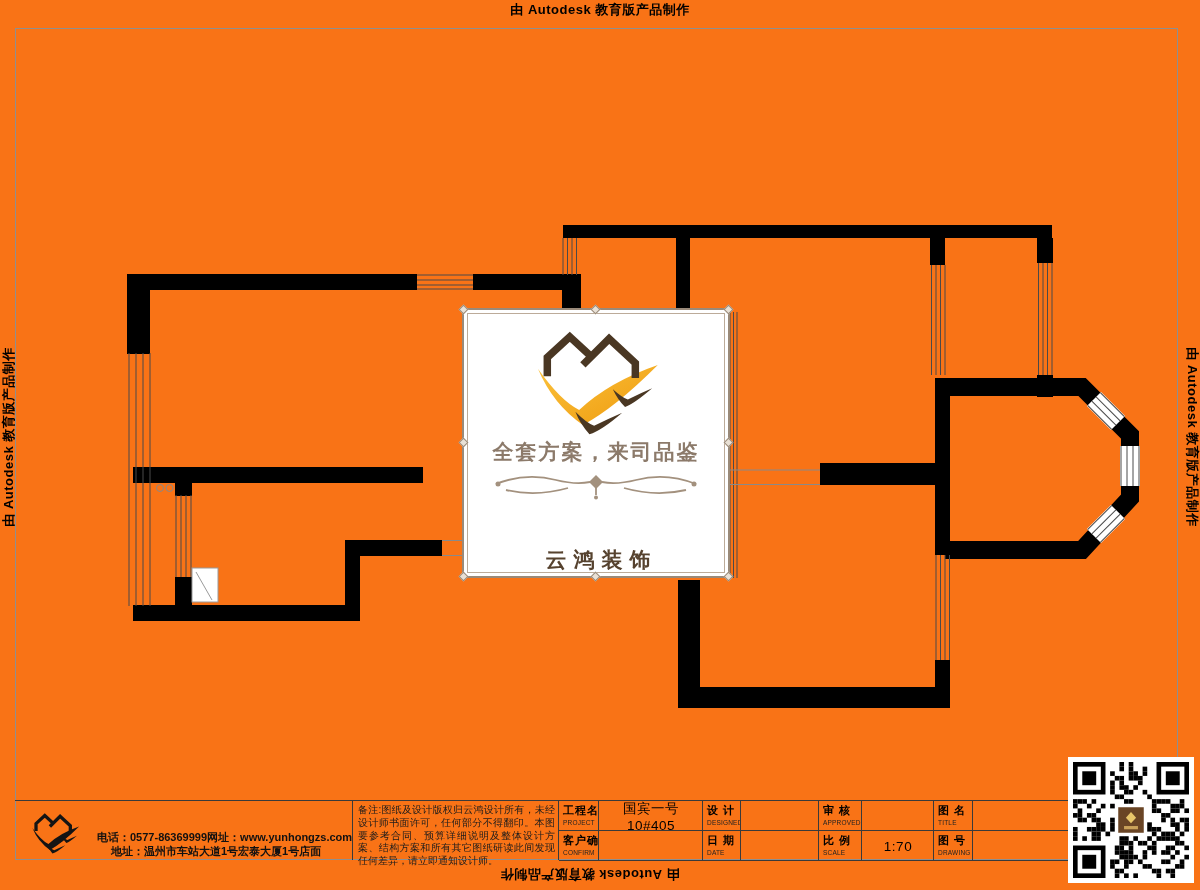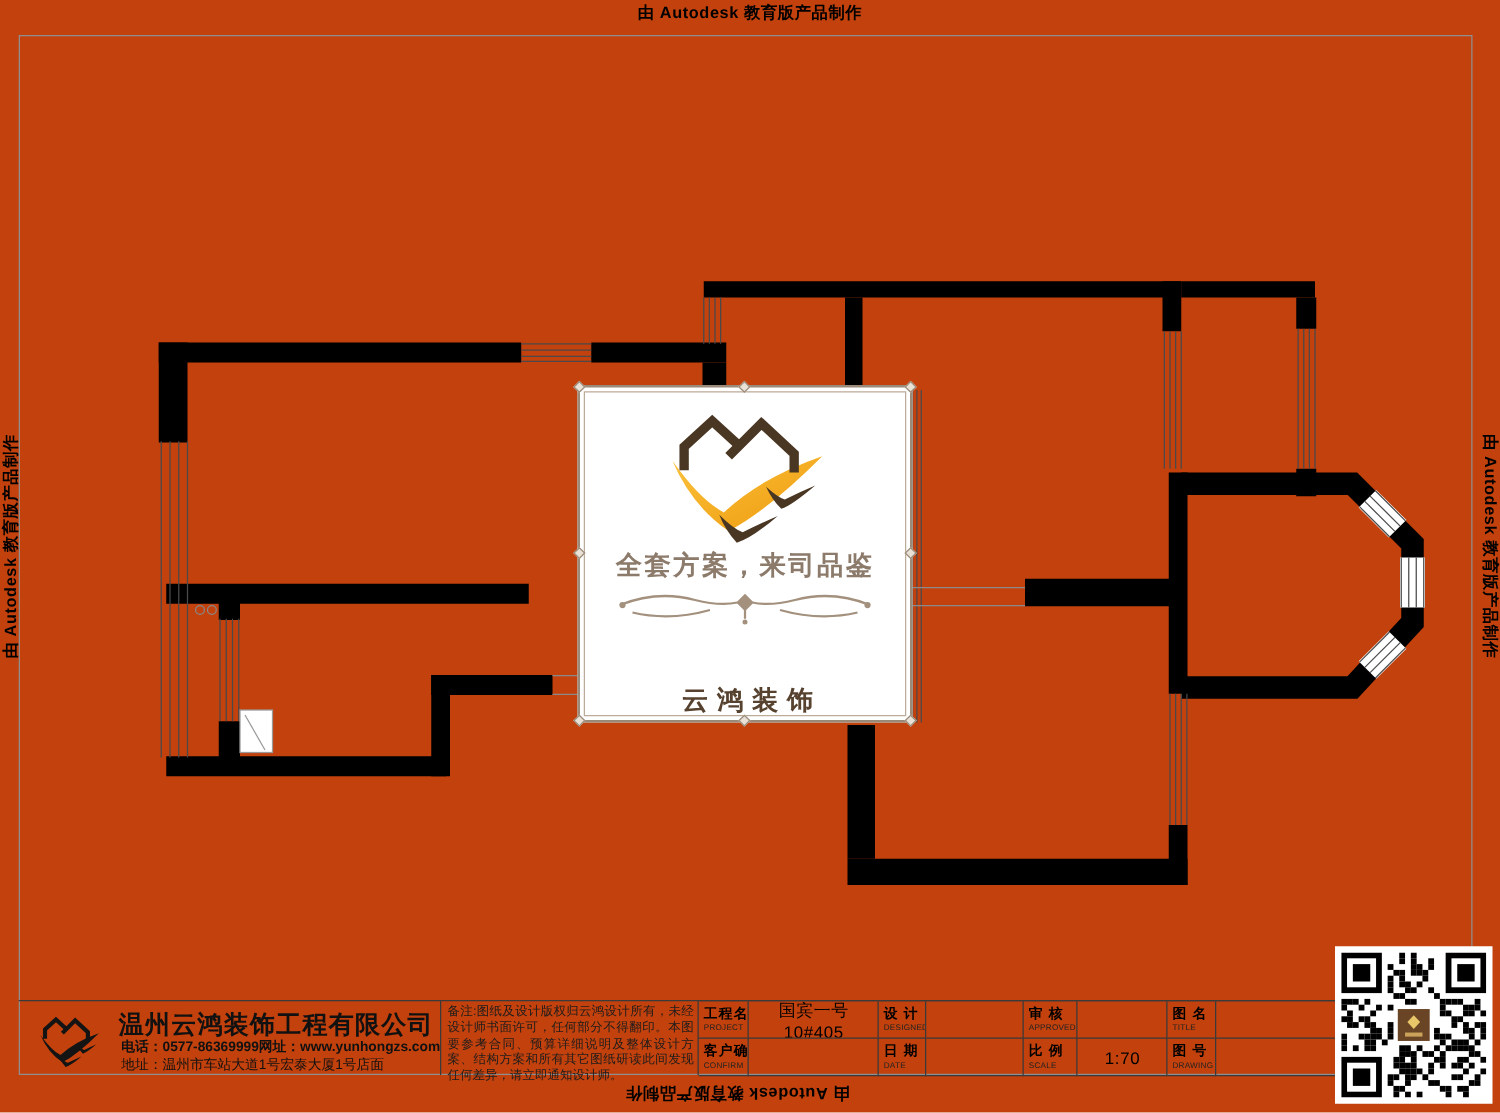--- a/index.html
+++ b/index.html
@@ -1,18 +1,18 @@
 <!DOCTYPE html>
 <html><head>
 <meta charset="utf-8">
 <style>
   * { margin:0; padding:0; box-sizing:border-box; }
   html,body { background:#fff; }
   body { font-family:"Liberation Sans", sans-serif; }
-  #page { position:relative; width:1200px; height:890px; background:#c2410c; overflow:hidden; }
+  #page { position:relative; width:1200px; height:890px; background:#f97316; overflow:hidden; }
 
   .abs { position:absolute; }
 
   
   .edge-text { position:absolute; font-weight:700; font-size:13px; color:#000;
                white-space:nowrap; letter-spacing:.5px; }
   .edge-top    { left:600px; top:10px;  transform:translate(-50%,-50%); }
   .edge-bottom { left:590px; top:874px; transform:translate(-50%,-50%) rotate(180deg); }
   .edge-left   { left:9px;   top:437px; transform:translate(-50%,-50%) rotate(-90deg); }
   .edge-right  { left:1192px;top:437px; transform:translate(-50%,-50%) rotate(90deg); }
@@ -44,21 +44,21 @@
                  font-weight:700; letter-spacing:7px; text-indent:7px; color:#56422e; }
 
   
   .tb-strip { left:15px; top:800px; width:1163px; height:60px;
               border-top:1px solid #3a3a3a; z-index:6; }
   .vline { position:absolute; top:800px; height:60px; width:0;
            border-left:1px solid #3a3a3a; z-index:7; }
   .company-name { left:95px; top:806px; font-size:20px; font-weight:700;
                   letter-spacing:1px; color:#111; z-index:7; }
   .company-line1 { left:97px; top:830px; font-size:11px; font-weight:700; color:#111; z-index:7; }
-  .company-line2 { left:97px; top:844px; font-size:11px; font-weight:400; color:#111; z-index:7; }
+  .company-line2 { left:111px; top:844px; font-size:11px; font-weight:700; color:#111; z-index:7; }
   .company-logo { left:24px; top:809px; z-index:7; }
   .notes { left:358px; top:804px; width:197px; height:54px; font-size:10px;
            line-height:12.8px; color:#1c1c1c; font-weight:400; z-index:7;
            text-align:justify; }
 
   .tb-fields { left:558px; top:800px; width:620px; height:60px; display:grid;
                grid-template-columns:40px 104px 38px 78px 43px 72px 39px auto;
                grid-template-rows:30px 30px; border-top:1px solid #3a3a3a;
                border-left:1px solid #3a3a3a; z-index:6; background:transparent; }
   .tb-cell { border-right:1px solid #3a3a3a; border-bottom:1px solid #3a3a3a;
@@ -252,21 +252,20 @@
   <div class="abs tb-strip"></div>
   <div class="vline" style="left:352px;"></div>
 
   <svg class="abs company-logo" width="62" height="46" viewBox="0 0 160 126">
     <path d="M18,52 Q42,86 62,96 Q94,66 146,48 Q100,94 66,112 Q34,90 18,52 Z" fill="#141414"></path>
     <path d="M28,60 L28,40 L52,18 L76,40" fill="none" stroke="#141414" stroke-width="9"></path>
     <path d="M66,48 L94,20 L122,46 L122,62" fill="none" stroke="#141414" stroke-width="9"></path>
     <path d="M98,74 Q108,83 114,85 Q128,78 140,73 Q120,90 111,93 Q103,85 98,74 Z" fill="#141414"></path>
     <path d="M58,98 Q70,110 78,113 Q94,105 108,99 Q86,118 73,122 Q63,111 58,98 Z" fill="#141414"></path>
   </svg>
-  <div class="abs company-name">温州云鸿装饰工程有限公司</div>
   <div class="abs company-line1">电话：0577-86369999网址：www.yunhongzs.com</div>
   <div class="abs company-line2">地址：温州市车站大道1号宏泰大厦1号店面</div>
 
   <div class="abs notes">备注:图纸及设计版权归云鸿设计所有，未经设计师书面许可，任何部分不得翻印。本图要参考合同、预算详细说明及整体设计方案、结构方案和所有其它图纸研读此间发现任何差异，请立即通知设计师。</div>
 
   <div class="abs tb-fields">
 
     <div class="tb-cell">
       <div class="cn">工程名称</div>
       <div class="en">PROJECT</div>

